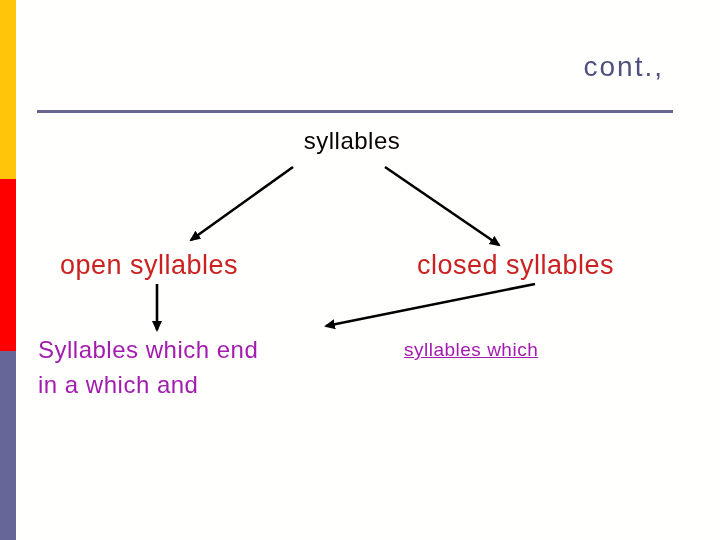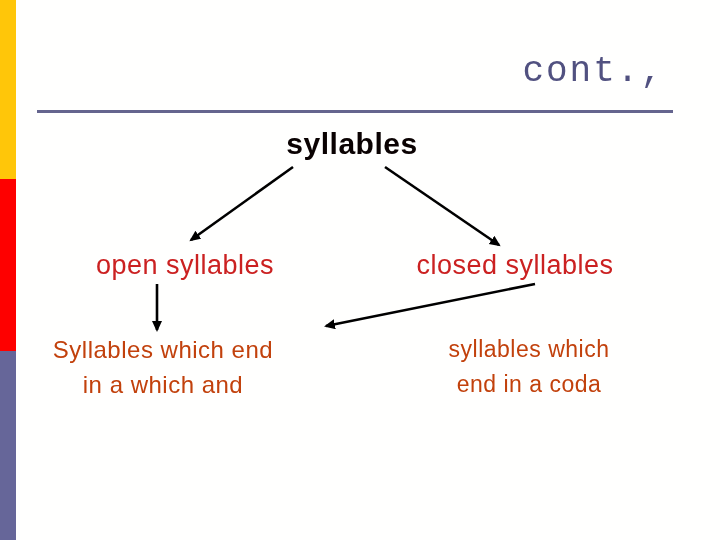--- a/index.html
+++ b/index.html
@@ -10,51 +10,51 @@
   }
   
   .stripe{position:absolute;left:0;width:16px;}
   .stripe-yellow{top:0;height:179px;background:#ffc609;}
   .stripe-red{top:179px;height:172px;background:#fe0000;}
   .stripe-slate{top:351px;height:189px;background:#666699;}
 
   
   .slide-title{
     position:absolute;top:52px;right:56px;
-    font-family:Liberation Mono, monospace;
-    font-size:36px;line-height:1.1;letter-spacing:2px;
+    font-family:Liberation Sans, sans-serif;
+    font-size:28px;line-height:1.1;letter-spacing:2px;
     color:#515180;white-space:nowrap;
   }
   .title-rule{
     position:absolute;left:37px;top:110px;width:636px;height:3px;
     background:#65658e;
   }
 
   
   .root-label{
     position:absolute;left:252px;top:127px;width:200px;
-    text-align:center;font-size:30px;font-weight:bold;color:#0a0202;
+    text-align:center;font-size:24px;font-weight:normal;color:#0a0202;
     letter-spacing:0.5px;
   }
 
   
   .branch-label{
-    position:absolute;top:250px;width:250px;text-align:center;
+    position:absolute;top:250px;width:250px;text-align:left;
     font-size:27px;color:#cb2121;letter-spacing:0.5px;white-space:nowrap;
   }
   .branch-label.left{left:60px;}
-  .branch-label.right{left:390px;}
+  .branch-label.right{left:417px;}
 
   
   .branch-desc{
-    position:absolute;top:332px;width:250px;text-align:center;
-    color:#c2410c;letter-spacing:0.5px;
+    position:absolute;top:332px;width:250px;text-align:left;
+    color:#a21caf;letter-spacing:0.5px;
   }
   .branch-desc.left{left:38px;font-size:24px;line-height:35px;}
-  .branch-desc.right{left:404px;font-size:23px;line-height:35px;}
+  .branch-desc.right{left:404px;font-size:19px;line-height:35px;text-decoration:underline;}
   .branch-desc span{display:block;}
 
   
   .arrow-layer{position:absolute;left:0;top:0;width:720px;height:540px;pointer-events:none;}
 </style>
 </head>
 <body>
 
 <div class="stripe stripe-yellow"></div>
 <div class="stripe stripe-red"></div>
@@ -79,14 +79,13 @@
 
 <div class="branch-label left">open syllables</div>
 <div class="branch-label right">closed syllables</div>
 
 <div class="branch-desc left">
   <span>Syllables which end</span>
   <span>in a which and</span>
 </div>
 <div class="branch-desc right">
   <span>syllables which</span>
-  <span>end in a coda</span>
 </div>
 
 </body></html>

